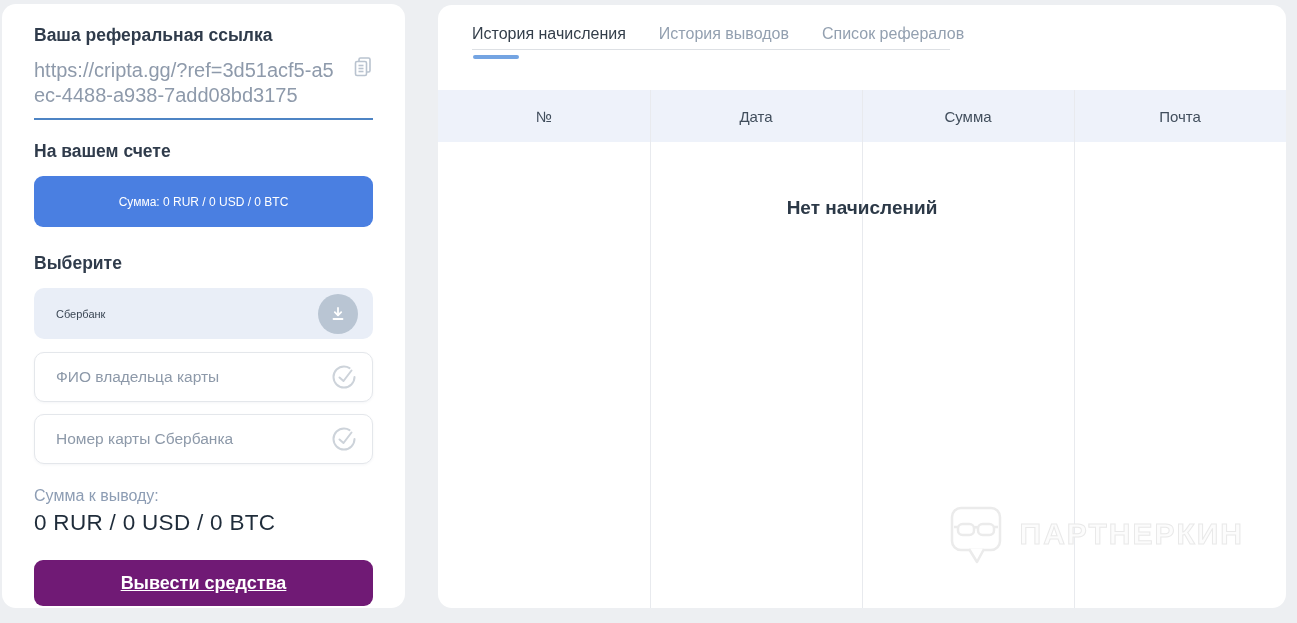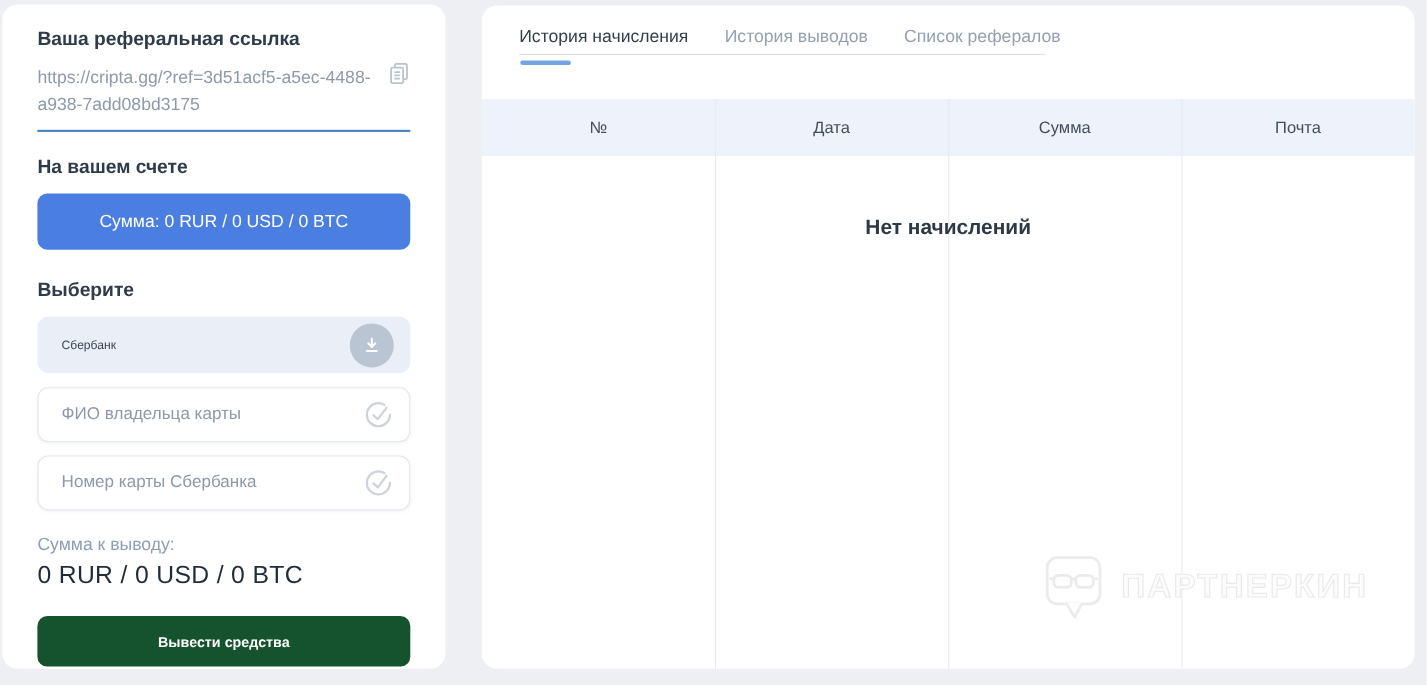--- a/index.html
+++ b/index.html
@@ -13,48 +13,48 @@
   .card { background:#ffffff; border-radius:14px; position:absolute; }
 
   
   .left-card { left:2px; top:4px; width:403px; height:604px; padding:21px 32px 0; }
   .left-card h2 { font-size:17.5px; font-weight:bold; color:#2f3b4b; line-height:20px; }
   .h-account { margin-top:21px; }
   .h-choose  { margin-top:26px; }
 
   .link-row { margin-top:13px; position:relative; padding:0 34px 10px 0;
               border-bottom:2px solid #4e84c4; }
-  .ref-link { font-size:16px; line-height:25px; color:#8e9aab; word-break:break-all; cursor:pointer; }
+  .ref-link { font-size:20px; line-height:25px; color:#8e9aab; word-break:break-all; cursor:pointer; }
   .copy-btn { position:absolute; top:-2px; right:0; cursor:pointer; }
 
   .balance-pill { margin-top:15px; height:51px; border-radius:9px; background:#4a7fe1;
-                  color:#fff; font-size:16px; display:flex; align-items:center;
+                  color:#fff; font-size:12px; display:flex; align-items:center;
                   justify-content:center; cursor:pointer; }
 
   .bank-select { margin-top:15px; height:51px; background:#e9eef7; border-radius:10px;
                  display:flex; align-items:center; justify-content:space-between;
                  padding:0 15px 0 22px; font-size:11px; color:#3a4654; cursor:pointer; }
   .dl-circle { width:40px; height:40px; border-radius:50%; background:#b9c5d3;
                display:flex; align-items:center; justify-content:center; flex:0 0 auto; }
 
   .input-wrap { margin-top:13px; position:relative; }
   .input-wrap + .input-wrap { margin-top:12px; }
   .input-wrap input { width:100%; height:50px; border:1px solid #e4e7eb; border-radius:10px;
                       padding:0 50px 0 21px; font-size:15.5px; color:#3a4654;
                       background:#fff; box-shadow:0 1px 3px rgba(40,60,90,0.05); outline:none;
                       font-family:"Liberation Sans", sans-serif; }
   .input-wrap input::placeholder { color:#8d99a9; opacity:1; }
   .check-ic { position:absolute; right:16px; top:12px; }
 
   .sum-label { margin-top:23px; font-size:16px; color:#8d9db4; }
   .sum-value { margin-top:5px; font-size:22.5px; color:#1f2c3a; letter-spacing:0.3px; }
 
-  .withdraw-btn { margin-top:24px; width:100%; height:46px; background:#14532d; border:none;
-                  border-radius:9px; color:#fff; font-weight:bold; font-size:13px;
-                  cursor:pointer; font-family:"Liberation Sans", sans-serif; }
+  .withdraw-btn { margin-top:24px; width:100%; height:46px; background:#701a75; border:none;
+                  border-radius:9px; color:#fff; font-weight:bold; font-size:18px;
+                  cursor:pointer; font-family:"Liberation Sans", sans-serif;text-decoration:underline; }
 
   
   .right-card { left:438px; top:5px; width:848px; height:603px; overflow:hidden; }
 
   .tabs { position:absolute; top:20px; left:34px; width:478px; display:flex; gap:33px;
           border-bottom:1px solid #dde0e4; padding-bottom:6px; }
   .tab { font-size:16px; color:#93a0b0; cursor:pointer; white-space:nowrap; }
   .tab.active { color:#333e4a; position:relative; }
   .tab.active::after { content:""; position:absolute; left:1px; bottom:-16px;
                        width:46px; height:4px; border-radius:2px; background:#74a4e2; }

